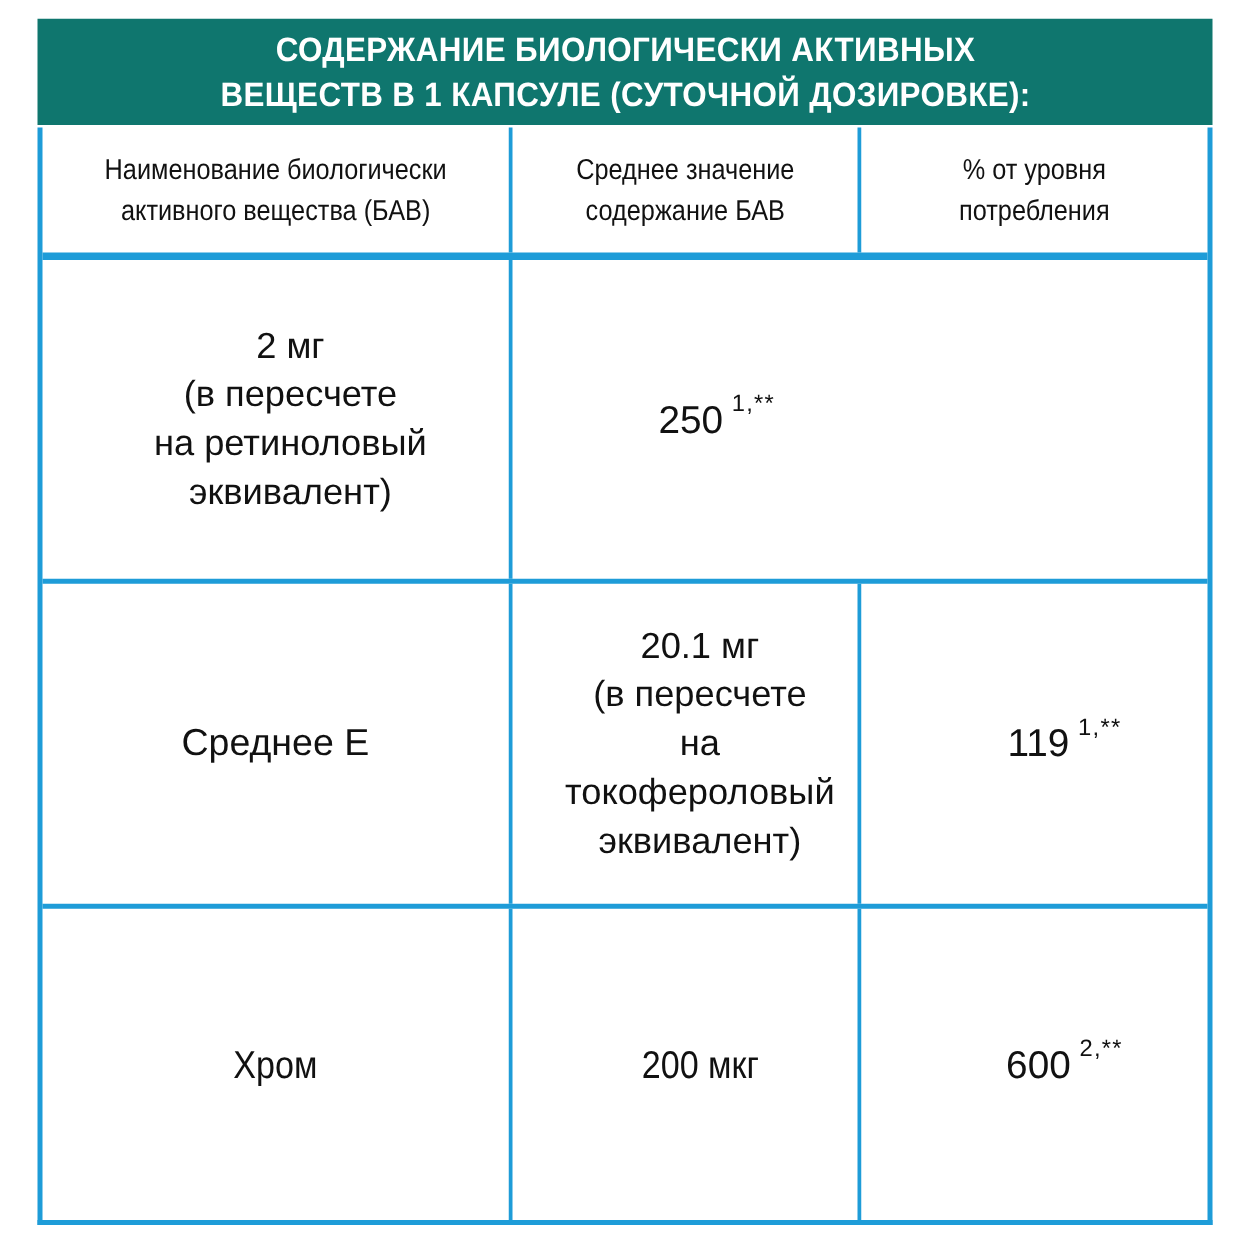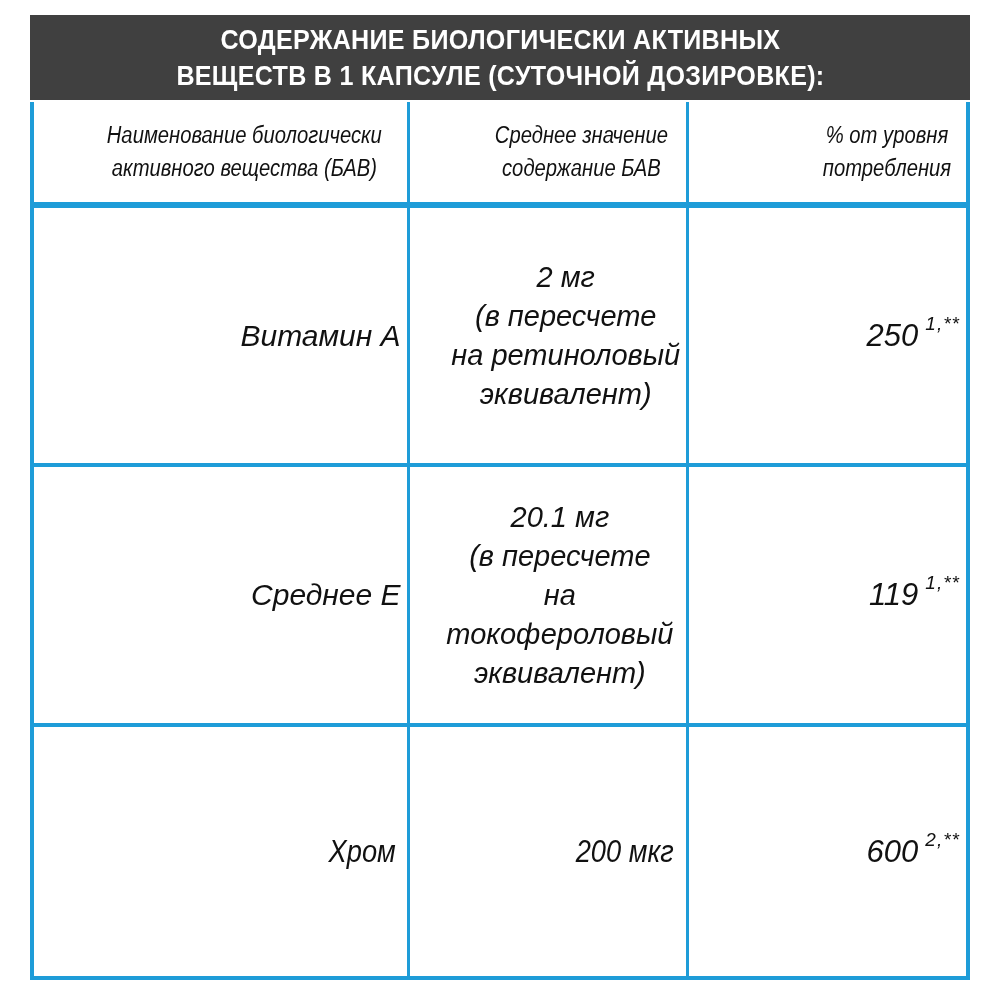--- a/index.html
+++ b/index.html
@@ -10,21 +10,21 @@
     color: #111111;
     overflow: hidden;
   }
   .page {
     width: 1000px; height: 1000px;
     padding: 15px 30px 0 30px;
     background: #ffffff;
   }
   .banner {
     width: 940px; height: 85px;
-    background: #404040;
+    background: #0f766e;
     display: flex; align-items: center; justify-content: center;
     text-align: center;
   }
   .banner-text {
     color: #ffffff;
     font-weight: bold;
     font-size: 27px;
     line-height: 36px;
     letter-spacing: 0.3px;
     display: inline-block;
@@ -37,25 +37,24 @@
     margin-top: 2px;
     border-left: 4px solid #1E9CD8;
     border-right: 4px solid #1E9CD8;
     border-bottom: 4px solid #1E9CD8;
   }
   .row {
     display: grid;
     grid-template-columns: 40.3% 30% 29.7%;
   }
   .row .cell {
-    display: flex; align-items: center; justify-content: flex-end;
+    display: flex; align-items: center; justify-content: center;
     text-align: center;
     padding: 4px 6px;
     overflow: hidden;
-    font-style: italic;
   }
   .cell.c1, .cell.c2 { border-right: 3px solid #1E9CD8; }
   .header-row { height: 106px; border-bottom: 6px solid #1E9CD8; }
   .header-row .cell {
     font-size: 23px;
     line-height: 33px;
   }
   .condensed {
     display: inline-block;
     transform: scaleX(0.88);
@@ -107,23 +106,20 @@
       </div>
       <div class="cell c3">
         <div class="condensed">
           <span>% от уровня</span><br>
           <span>потребления</span>
         </div>
       </div>
     </div>
 
     <div class="row data-row-1">
-      <div class="cell c1 name-cell">
-        <span>Витамин А</span>
-      </div>
       <div class="cell c2 amount-cell">
         <div>2 мг<br>(в пересчете<br>на ретиноловый<br>эквивалент)</div>
       </div>
       <div class="cell c3 percent-cell">
         <span>250</span>
           <sup>1,**</sup>
       </div>
     </div>
 
     <div class="row data-row-2">

